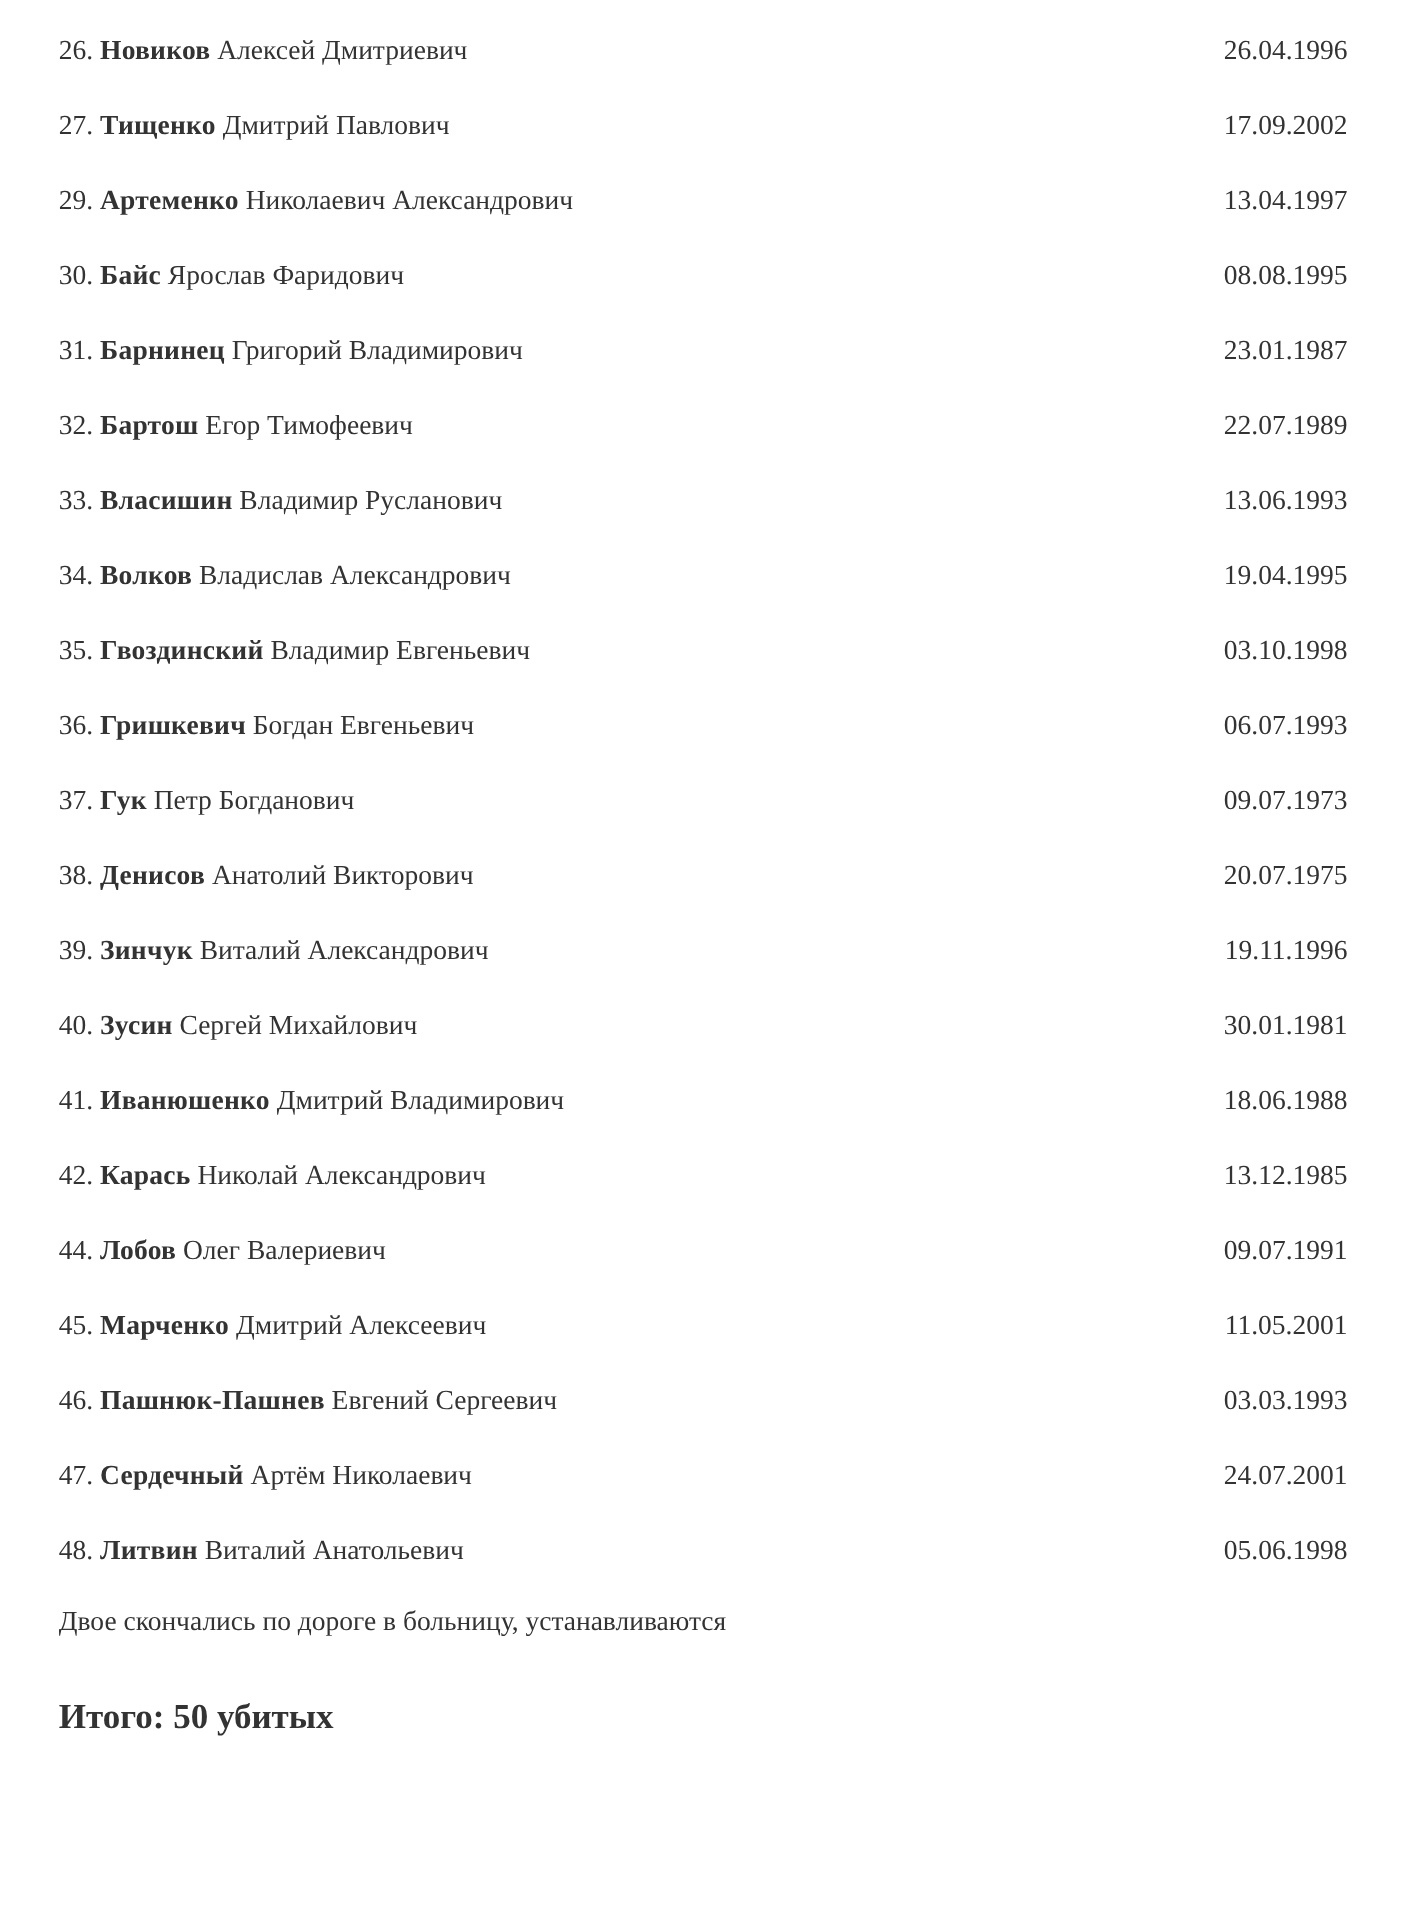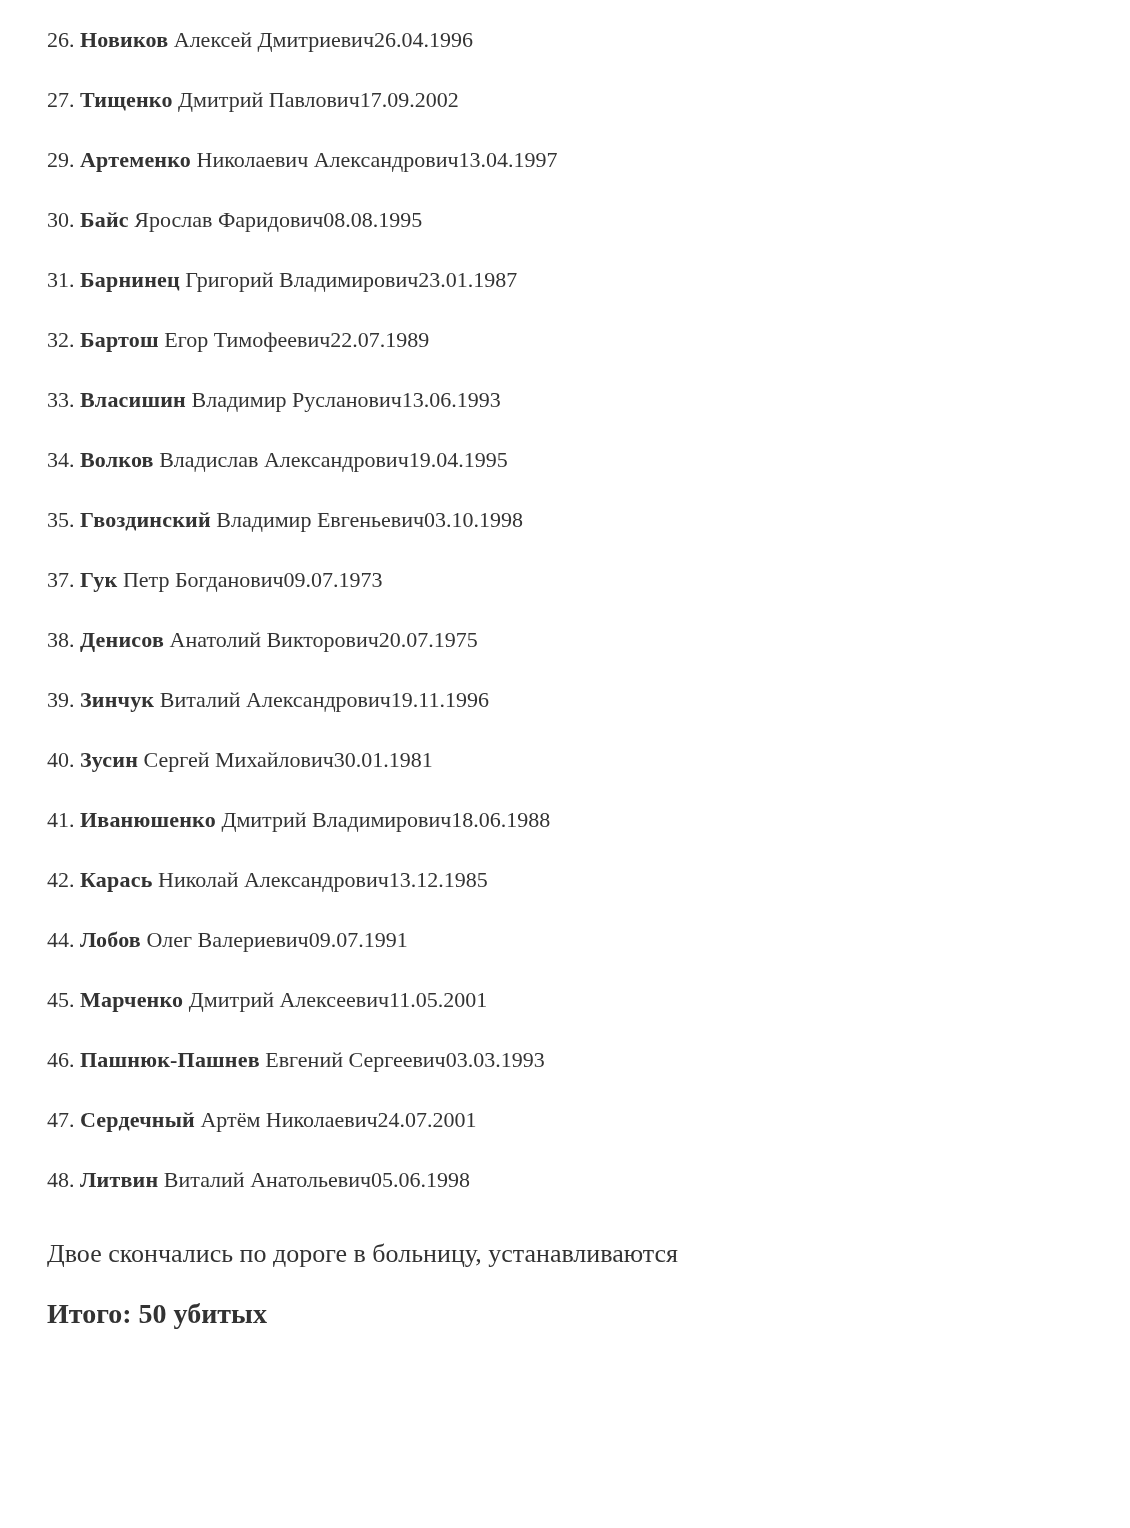--- a/index.html
+++ b/index.html
@@ -16,21 +16,21 @@
   }
   .page {
     box-sizing: border-box;
     width: 1130px;
     height: 1528px;
     padding: 10px 52px 0 47px;
   }
   .row {
     height: 60px;
     display: flex;
-    justify-content: flex-start;
+    justify-content: space-between;
     align-items: center;
     font-size: 22px;
     line-height: 1.2;
     white-space: nowrap;
   }
   .entry .num {
     font-weight: 400;
   }
   .entry .surname {
     font-weight: 700;
@@ -40,22 +40,22 @@
     font-weight: 400;
   }
   .date {
     font-weight: 400;
     font-variant-numeric: lining-nums;
   }
   .note-row {
     margin-top: 14px;
     height: 60px;
     display: flex;
-    align-items: center;
-    font-size: 26px;
+    align-items: flex-start;
+    font-size: 22px;
   }
   .total-row {
     height: 60px;
     display: flex;
     align-items: center;
     font-size: 28px;
     font-weight: 700;
   }
 </style>
 </head>
@@ -91,20 +91,24 @@
         <span class="entry"><span class="num">33.</span> <span class="surname">Власишин</span> <span class="given">Владимир Русланович</span></span>
         <span class="date">13.06.1993</span>
       </div>
       <div class="row">
         <span class="entry"><span class="num">34.</span> <span class="surname">Волков</span> <span class="given">Владислав Александрович</span></span>
         <span class="date">19.04.1995</span>
       </div>
       <div class="row">
         <span class="entry"><span class="num">35.</span> <span class="surname">Гвоздинский</span> <span class="given">Владимир Евгеньевич</span></span>
         <span class="date">03.10.1998</span>
+      </div>
+      <div class="row">
+        <span class="entry"><span class="num">36.</span> <span class="surname">Гришкевич</span> <span class="given">Богдан Евгеньевич</span></span>
+        <span class="date">06.07.1993</span>
       </div>
       <div class="row">
         <span class="entry"><span class="num">37.</span> <span class="surname">Гук</span> <span class="given">Петр Богданович</span></span>
         <span class="date">09.07.1973</span>
       </div>
       <div class="row">
         <span class="entry"><span class="num">38.</span> <span class="surname">Денисов</span> <span class="given">Анатолий Викторович</span></span>
         <span class="date">20.07.1975</span>
       </div>
       <div class="row">

